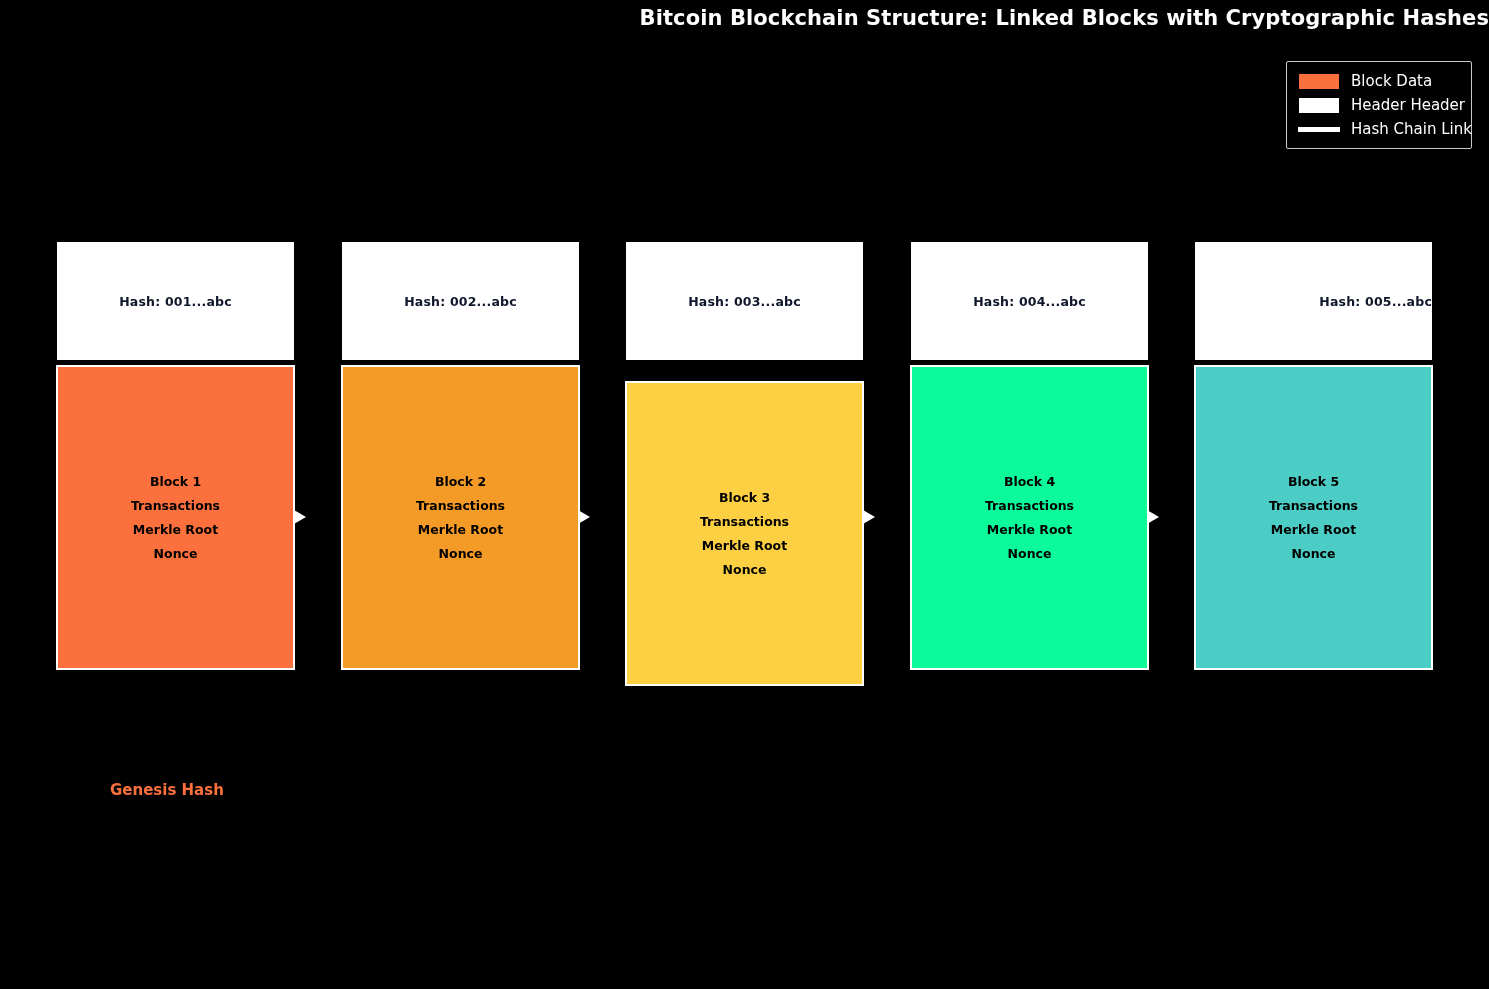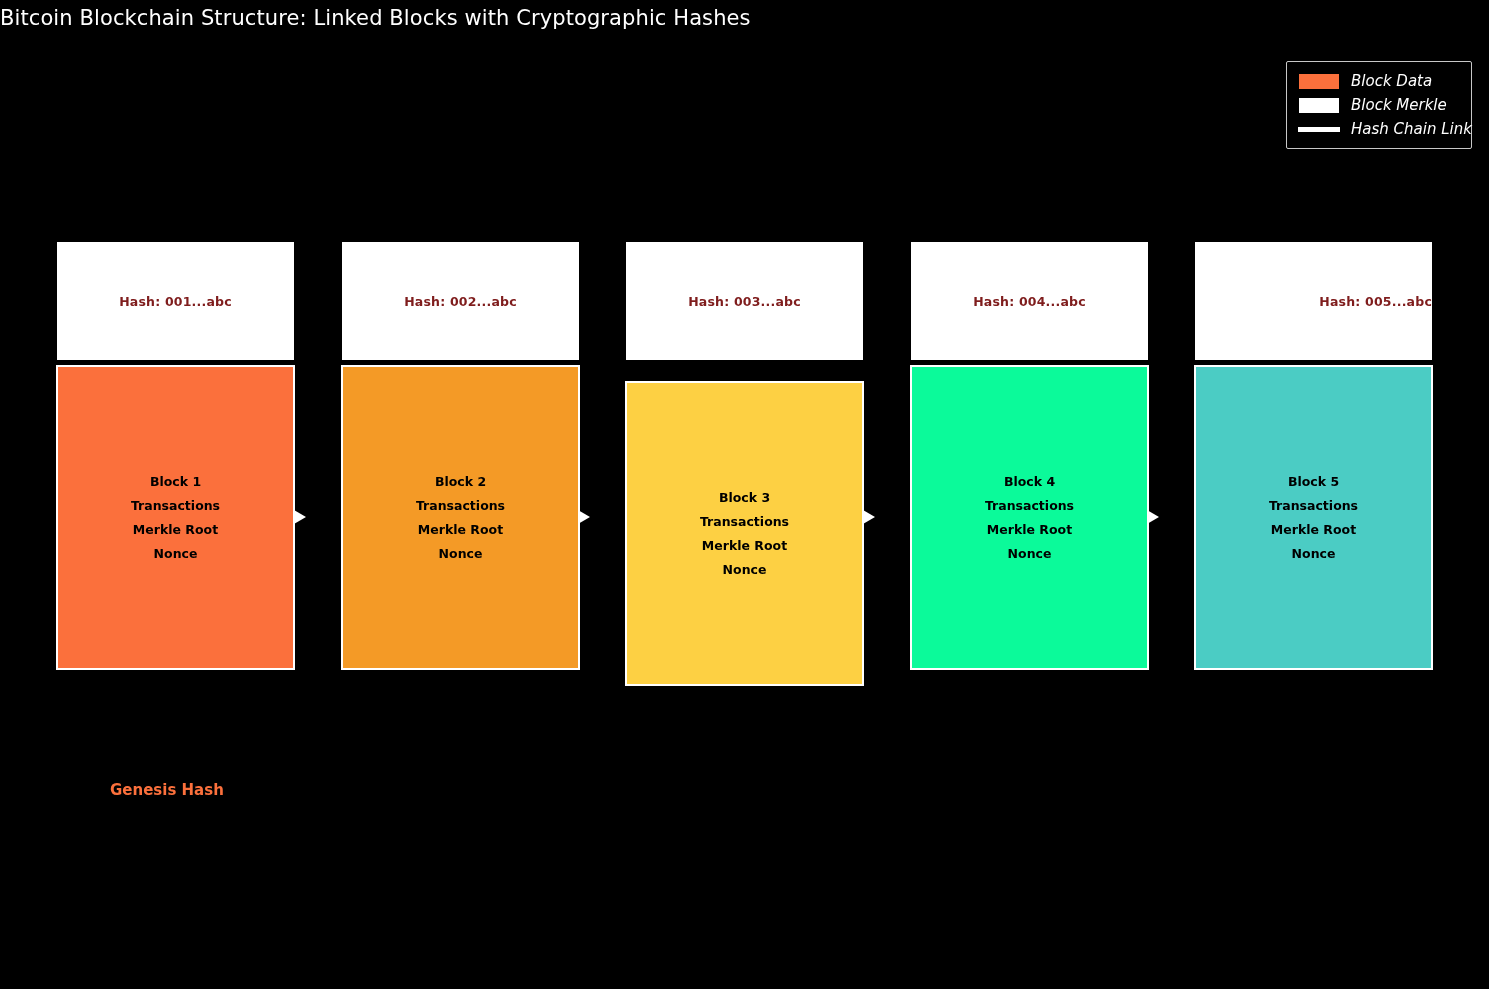--- a/index.html
+++ b/index.html
@@ -23,44 +23,43 @@
     height: 989px;
     background: #000000;
   }
 
   
   #chart-title {
     position: absolute;
     left: 0;
     top: 6px;
     width: 1489px;
-    text-align: left;
+    text-align: right;
     font-size: 21px;
-    font-weight: normal;
+    font-weight: bold;
     color: #ffffff;
     letter-spacing: 0.1px;
   }
 
   
   #legend {
     position: absolute;
     left: 1286px;
     top: 61px;
     width: 186px;
     box-sizing: border-box;
     border: 1px solid #c8c8c8;
     border-radius: 2px;
     background: #000000;
     padding: 7px 10px 7px 9px;
   }
   .legend-row {
     display: flex;
     align-items: center;
     height: 24px;
-    font-style: italic;
   }
   .legend-swatch-wrap {
     width: 46px;
     height: 24px;
     display: flex;
     align-items: center;
     justify-content: center;
     flex: none;
   }
   .legend-patch {
@@ -90,21 +89,21 @@
     box-sizing: border-box;
     background: #ffffff;
     border: 1px solid #000000;
     display: flex;
     align-items: center;
     justify-content: center;
   }
   .block-header-label {
     font-size: 12.5px;
     font-weight: bold;
-    color: #7f1d1d;
+    color: #0f172a;
     letter-spacing: 0.2px;
   }
   .block-body {
     position: absolute;
     box-sizing: border-box;
     border: 2.5px solid #ffffff;
     display: flex;
     align-items: center;
     justify-content: center;
   }
@@ -149,21 +148,21 @@
     <div class="legend-row">
       <span class="legend-swatch-wrap">
         <span class="legend-patch" id="sw0" style="background: rgb(251, 112, 60);"></span>
       </span>
       <span class="legend-label">Block Data</span>
     </div>
     <div class="legend-row">
       <span class="legend-swatch-wrap">
         <span class="legend-patch" id="sw1" style="background: rgb(255, 255, 255);"></span>
       </span>
-      <span class="legend-label">Block Merkle</span>
+      <span class="legend-label">Header Header</span>
     </div>
     <div class="legend-row">
       <span class="legend-swatch-wrap">
         <span class="legend-line" id="sw2" style="background: rgb(255, 255, 255);"></span>
       </span>
       <span class="legend-label">Hash Chain Link</span>
     </div>
   </div>
 
   <div id="blocks-layer">

